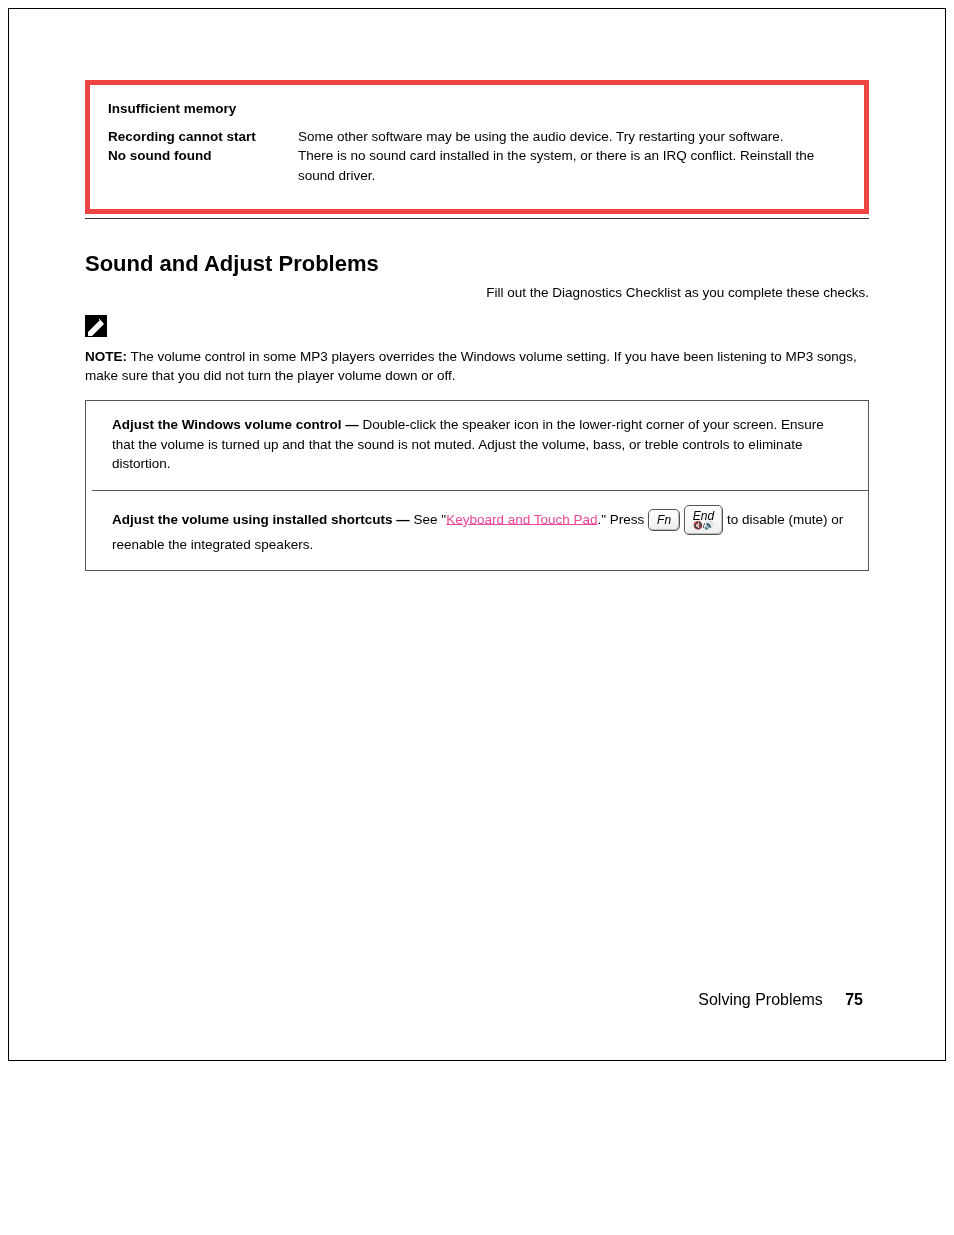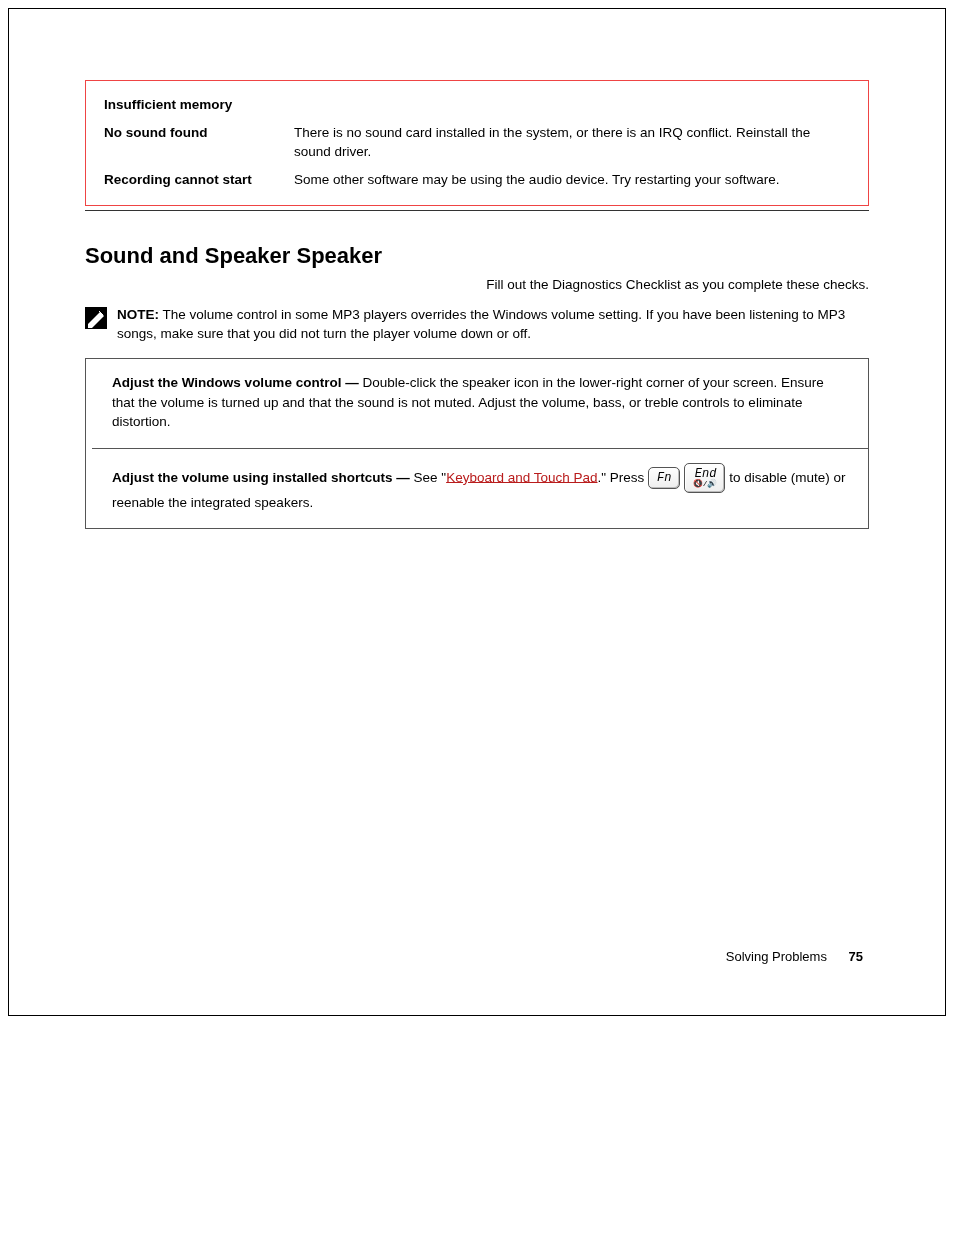--- a/index.html
+++ b/index.html
@@ -13,21 +13,21 @@
   .page-border {
     border: 1px solid #000;
     position: absolute;
     top: 8px; left: 8px; right: 8px; bottom: 8px;
     pointer-events: none;
   }
   .content {
     margin: 50px 40px 20px 40px;
   }
   .topbox {
-    border: 1px solid #ef4444;
+    border: 5px solid #ef4444;
     padding: 14px 18px 16px 18px;
     font-size: 13.5px;
     line-height: 1.45;
     margin-bottom: 4px;
   }
   .topbox-row {
     display: flex;
     margin-bottom: 8px;
     gap: 10px;
   }
@@ -52,20 +52,21 @@
     margin-bottom: 10px;
     text-align: right;
   }
   .note-row {
     display: flex;
     align-items: flex-start;
     gap: 10px;
     font-size: 13.5px;
     line-height: 1.45;
     margin-bottom: 14px;
+    flex-direction: column;
   }
   .note-icon {
     width: 22px; height: 22px;
     flex: 0 0 22px;
     background: #000;
     position: relative;
     margin-top: 2px;
   }
   .note-icon svg { width: 22px; height: 22px; display:block; }
   .checks-table {
@@ -75,71 +76,71 @@
     line-height: 1.45;
     padding-left: 6px;
   }
   .checks-row {
     border-top: 1px solid #555;
     padding: 14px 20px 16px 20px;
   }
   .checks-row:first-child { border-top: none; }
   .check-title { font-weight: bold; }
   .link {
-    color: #b91c1c;
+    color: #ec4899;
     text-decoration: underline;
     cursor: pointer;
   }
   .keycap {
     display: inline-block;
     border: 1.5px solid #555;
     border-radius: 5px;
     background: linear-gradient(#fff,#eee);
     box-shadow: inset -1px -1px 0 #bbb, inset 1px 1px 0 #fff;
     padding: 4px 8px;
-    font-family: Liberation Mono, monospace;
+    font-family: Liberation Sans, sans-serif;
     font-style: italic;
     font-size: 12px;
     line-height: 1;
     vertical-align: middle;
-    text-align: right;
+    text-align: center;
     min-width: 28px;
   }
   .keycap .sub { font-size: 8px; display:block; font-style: normal; letter-spacing:-0.5px;}
   .footer {
     text-align: right;
-    font-size: 13px;
+    font-size: 16px;
     margin-top: 420px;
     padding-right: 6px;
   }
   .footer .pg { font-weight: bold; margin-left: 18px; }
 </style>
 </head>
 <body>
 
 <div class="page-border"></div>
 
 <div class="content">
 
   <div class="topbox">
     <div class="topbox-row">
       <div class="topbox-label">Insufficient memory</div>
     </div>
+    <div class="topbox-row" style="margin-bottom:0">
+      <div class="topbox-label">Recording cannot start</div>
+      <div>Some other software may be using the audio device. Try restarting your software.</div>
+    </div>
     <div class="topbox-row">
       <div class="topbox-label">No sound found</div>
       <div>There is no sound card installed in the system, or there is an IRQ conflict. Reinstall the sound driver.</div>
     </div>
-    <div class="topbox-row" style="margin-bottom:0">
-      <div class="topbox-label">Recording cannot start</div>
-      <div>Some other software may be using the audio device. Try restarting your software.</div>
-    </div>
   </div>
   <hr class="hr-under">
 
-  <h2 class="section">Sound and Speaker Speaker</h2>
+  <h2 class="section">Sound and Adjust Problems</h2>
   <p class="intro">Fill out the Diagnostics Checklist as you complete these checks.</p>
 
   <div class="note-row">
     <div class="note-icon">
       <svg viewBox="0 0 22 22">
           <rect width="22" height="22" fill="#000"></rect>
           <path d="M3 17 L15 5 L19 9 L7 21 L3 21 Z" fill="#fff"></path>
           <path d="M14 4 L18 8" stroke="#fff" stroke-width="1"></path>
         </svg>
     </div>

